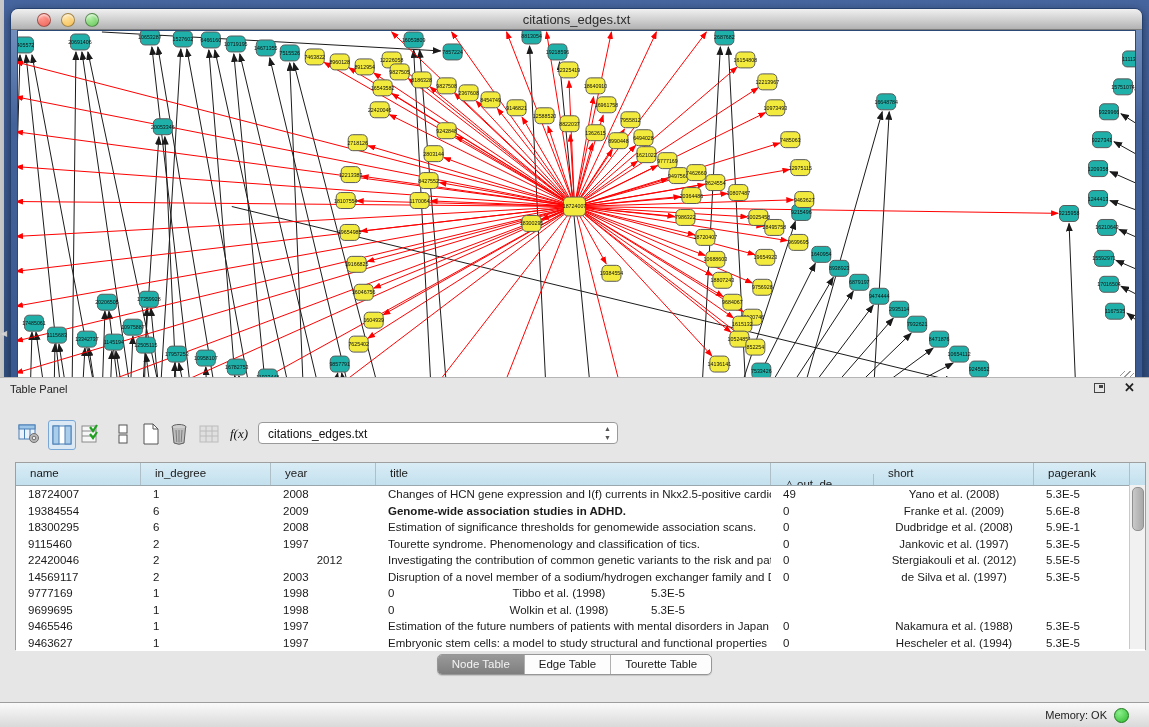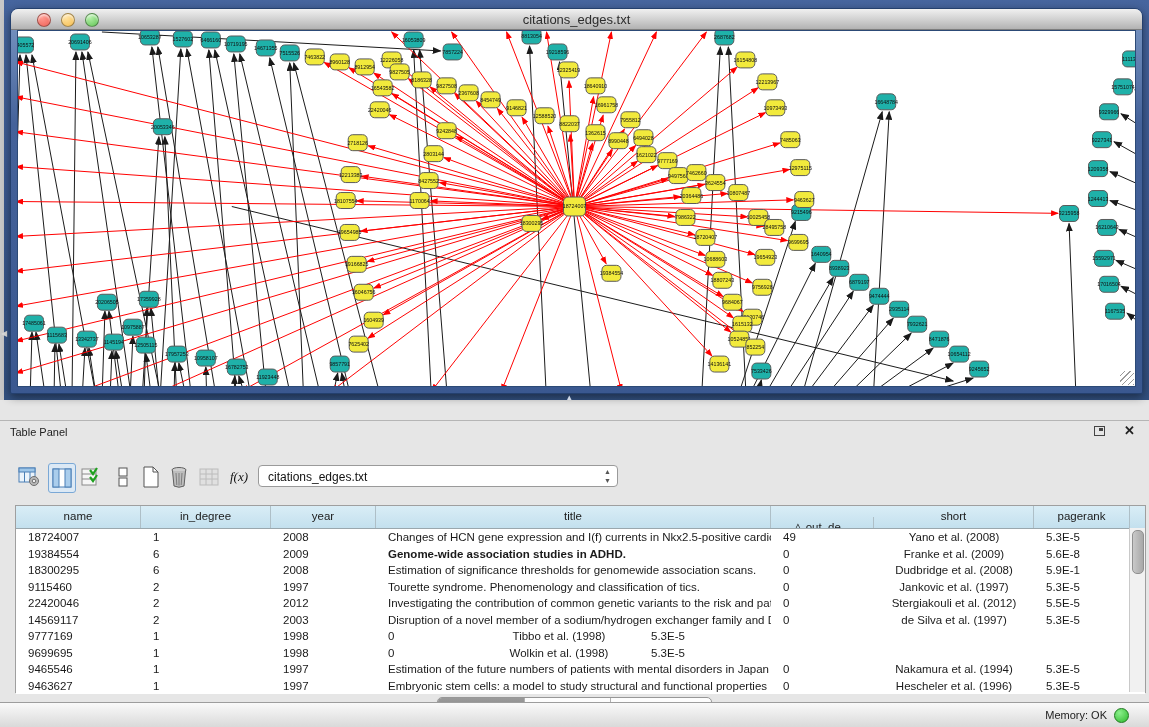--- a/index.html
+++ b/index.html
@@ -23,21 +23,21 @@
   .light{position:absolute;top:4px;width:12px;height:12px;border-radius:50%;
          border:1px solid rgba(0,0,0,.35);box-shadow:inset 0 2px 2px rgba(255,255,255,.6);}
   .net-canvas{position:absolute;left:6px;top:21px;width:1119px;height:357px;
               background:#ffffff;border:1px solid #2c4a76;box-sizing:border-box;}
   .net-canvas svg{display:block;width:100%;height:100%;}
   .resize-grip{position:absolute;right:1px;bottom:1px;width:14px;height:14px;
       background:repeating-linear-gradient(135deg,transparent 0 3px,#9a9a9a 3px 4px);}
   .splitter-handle{position:absolute;left:567px;top:392px;font-size:9px;color:#cfd8e6;}
 
   
-  .table-panel{position:absolute;left:0;top:420px;width:1149px;height:302px;
+  .table-panel{position:absolute;left:0;top:377px;width:1149px;height:302px;
                background:#e6e6e6;border-top:1px solid #b5b5b5;}
   .panel-header{position:absolute;left:0;top:0;width:100%;height:22px;}
   .panel-title{position:absolute;left:10px;top:5px;font-size:11px;color:#222;}
   .float-icon{position:absolute;right:44px;top:5px;width:11px;height:10px;
               border:1px solid #444;box-sizing:border-box;}
   .float-icon:before{content:"";position:absolute;right:1px;top:1px;width:4px;height:3px;background:#444;}
   .close-icon{position:absolute;right:14px;top:2px;font-size:13px;font-weight:bold;color:#222;}
 
   .toolbar{position:absolute;left:0;top:36px;width:100%;height:42px;}
   .tb-btn{position:absolute;top:6px;width:26px;height:28px;display:flex;
@@ -48,21 +48,21 @@
   .combo{position:absolute;left:258px;top:8px;width:360px;height:22px;background:#ffffff;
          border:1px solid #9a9a9a;border-radius:4px;box-sizing:border-box;}
   .combo-text{position:absolute;left:9px;top:4px;font-size:12px;color:#111;}
   .combo-stepper{position:absolute;right:6px;top:1px;font-size:7px;color:#555;line-height:9px;text-align:center;}
 
   .dtable{position:absolute;left:15px;top:84px;width:1131px;height:188px;background:#ffffff;
           border:1px solid #9f9f9f;box-sizing:border-box;}
   .thead{display:flex;height:22px;background:linear-gradient(180deg,#d9edf6,#c3e0ee);
          border-bottom:1px solid #9aa7ad;}
   .th{box-sizing:border-box;border-right:1px solid #aebfc7;font-size:11.5px;color:#1a1a1a;
-      text-align:center;line-height:21px;white-space:nowrap;overflow:hidden;}
+      text-align:left;line-height:21px;white-space:nowrap;overflow:hidden;padding-left:14px;}
   .tbody{position:relative;}
   .tr{display:flex;height:16.5px;background:#fff;}
   .td{box-sizing:border-box;font-size:11.5px;color:#1a1a1a;line-height:16.5px;
       padding-left:12px;white-space:nowrap;overflow:hidden;}
   .td.center{text-align:center;padding-left:0;}
   .vscroll{position:absolute;right:0;top:22px;width:15px;height:164px;background:#f1f1f1;
            border-left:1px solid #c9c9c9;}
   .vthumb{position:absolute;left:2px;top:2px;width:10px;height:42px;border-radius:5px;
           background:linear-gradient(90deg,#c9c9c9,#a8a8a8);border:1px solid #909090;}
 
@@ -614,21 +614,21 @@
           <div class="td" style="width: 130px;">2</div>
           <div class="td" style="width: 105px;">1997</div>
           <div class="td" style="width: 395px;">Tourette syndrome. Phenomenology and classification of tics.</div>
           <div class="td" style="width: 103px;">0</div>
           <div class="td center" style="width: 160px;">Jankovic et al. (1997)</div>
           <div class="td" style="width: 96px;">5.3E-5</div>
         </div>
         <div class="tr">
           <div class="td" style="width: 125px;">22420046</div>
           <div class="td" style="width: 130px;">2</div>
-          <div class="td" style="width: 105px;">2012</div>
+          <div class="td" style="width: 105px; text-align: center;">2012</div>
           <div class="td" style="width: 395px;">Investigating the contribution of common genetic variants to the risk and pathogen...</div>
           <div class="td" style="width: 103px;">0</div>
           <div class="td center" style="width: 160px;">Stergiakouli et al. (2012)</div>
           <div class="td" style="width: 96px;">5.5E-5</div>
         </div>
         <div class="tr">
           <div class="td" style="width: 125px;">14569117</div>
           <div class="td" style="width: 130px;">2</div>
           <div class="td" style="width: 105px;">2003</div>
           <div class="td" style="width: 395px;">Disruption of a novel member of a sodium/hydrogen exchanger family and DOCK...</div>
@@ -651,30 +651,30 @@
           <div class="td" style="width: 103px;">0</div>
           <div class="td center" style="width: 160px;">Wolkin et al. (1998)</div>
           <div class="td" style="width: 96px;">5.3E-5</div>
         </div>
         <div class="tr">
           <div class="td" style="width: 125px;">9465546</div>
           <div class="td" style="width: 130px;">1</div>
           <div class="td" style="width: 105px;">1997</div>
           <div class="td" style="width: 395px;">Estimation of the future numbers of patients with mental disorders in Japan base...</div>
           <div class="td" style="width: 103px;">0</div>
-          <div class="td center" style="width: 160px;">Nakamura et al. (1994)</div>
+          <div class="td center" style="width: 160px;">Nakamura et al. (1988)</div>
           <div class="td" style="width: 96px;">5.3E-5</div>
         </div>
         <div class="tr">
           <div class="td" style="width: 125px;">9463627</div>
           <div class="td" style="width: 130px;">1</div>
           <div class="td" style="width: 105px;">1997</div>
           <div class="td" style="width: 395px;">Embryonic stem cells: a model to study structural and functional properties in car...</div>
           <div class="td" style="width: 103px;">0</div>
-          <div class="td center" style="width: 160px;">Hescheler et al. (1996)</div>
+          <div class="td center" style="width: 160px;">Hescheler et al. (1994)</div>
           <div class="td" style="width: 96px;">5.3E-5</div>
         </div>
       </div>
     <div class="vscroll">
       <div class="vthumb"></div>
     </div>
   </div>
 
   <div class="tabs">
     <span class="seg">

